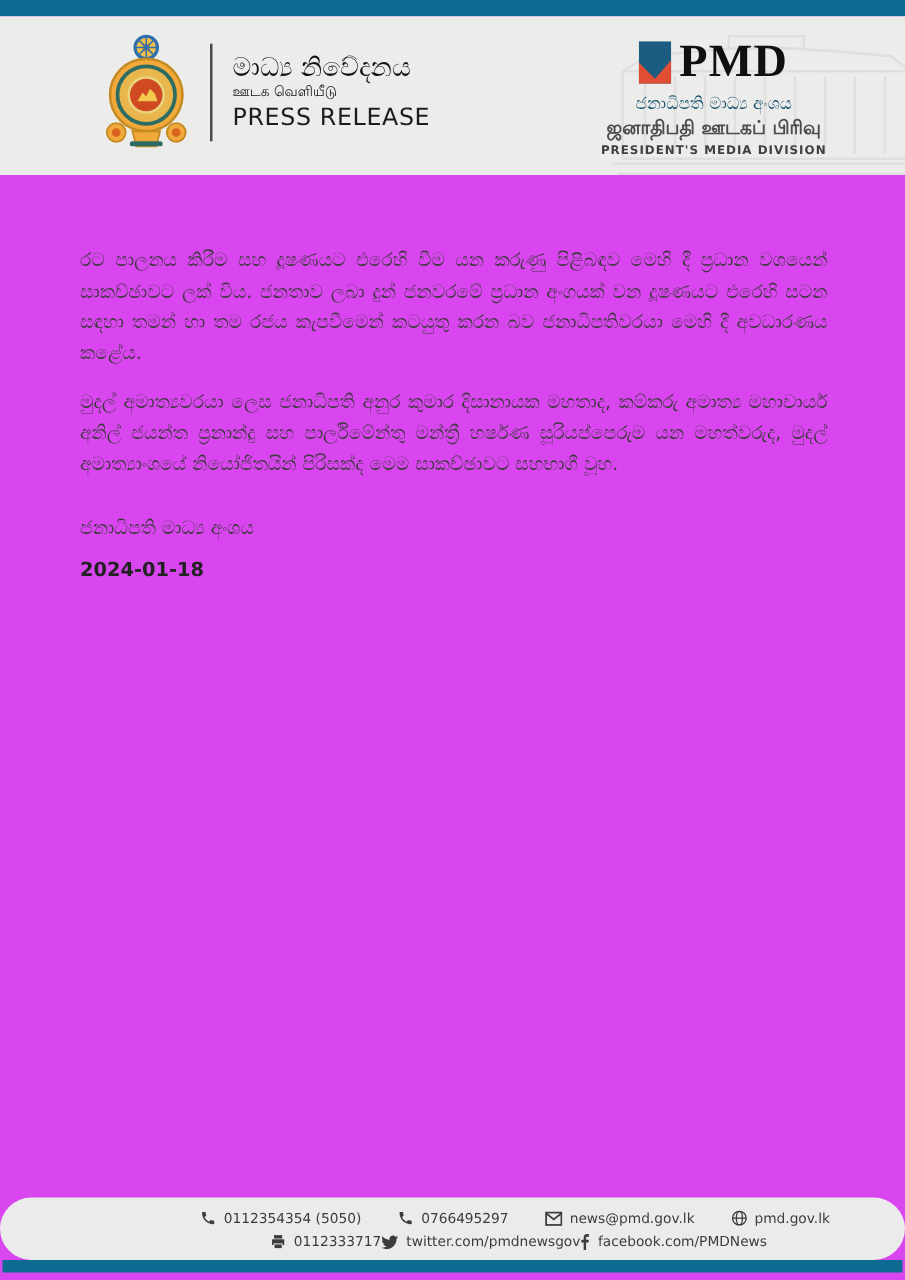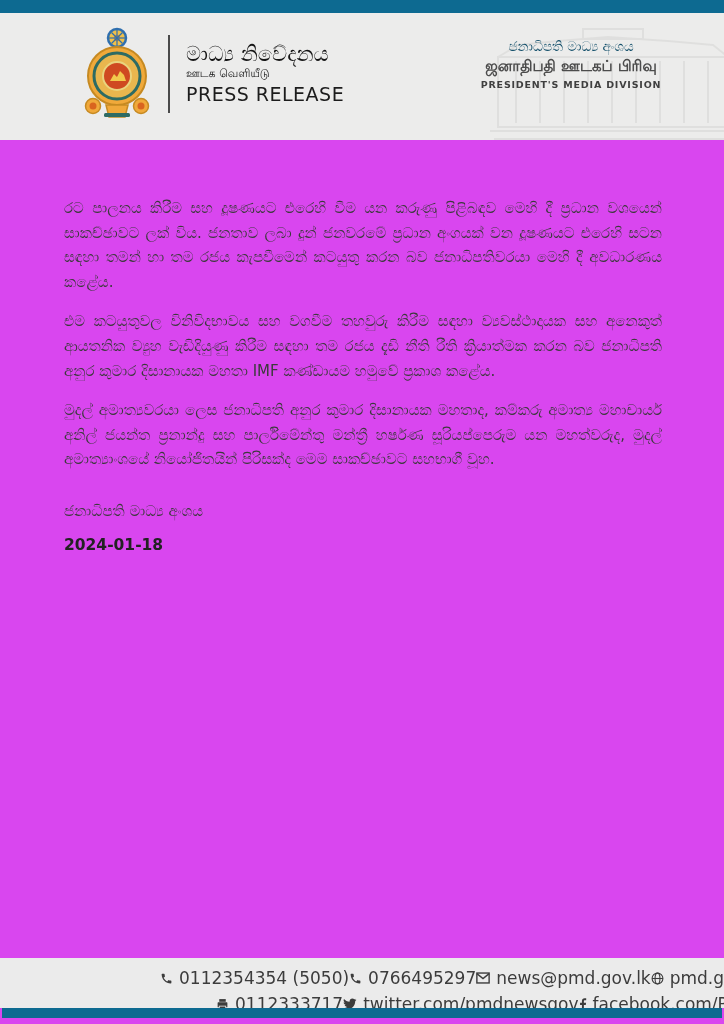--- a/index.html
+++ b/index.html
@@ -70,21 +70,21 @@
     text-align: justify; margin-bottom: 15px;
   }
   .signature { margin-top: 30px; font-size: 15px; color: #3b3b3b; }
   .doc-date  { margin-top: 16px; font-size: 15.5px; font-weight: 700; color: #222222; }
 
   
   .footer {
     position: absolute; left: 0; bottom: 16px;
     width: 724px; height: 50px;
     background: #ebebeb;
-    font-size: 17px; color: #3c3c3c;
+    font-size: 11px; color: #3c3c3c; border-radius: 25px;
   }
   .footer-row { display: flex; align-items: center; }
   .footer-row-1 { justify-content: space-between; padding: 10px 60px 0 160px; }
   .footer-row-2 { justify-content: space-between; padding: 6px 112px 0 216px; }
   .contact { display: flex; align-items: center; gap: 6px; white-space: nowrap; }
   .contact svg { display: block; }
   .bottombar {
     position: absolute; left: 2px; bottom: 6px;
     width: 720px; height: 10px;
     background: #0d6a91;
@@ -139,29 +139,35 @@
       </svg>
       <div class="hdr-divider"></div>
       <div class="title-block">
         <span class="title-sinhala">මාධ්‍ය නිවේදනය</span>
         <span class="title-tamil">ஊடக வெளியீடு</span>
         <span class="title-english">PRESS RELEASE</span>
       </div>
     </div>
 
     <div class="header-right">
+      <div class="pmd-row">
+        <svg class="pmd-mark" viewBox="0 0 26 34">
+          <rect x="0" y="0" width="26" height="34" fill="#1c5c80"></rect>
+          <polygon points="0,17 13,30 26,15 26,34 0,34" fill="#e04f33"></polygon>
+        </svg>
+        <span class="pmd-word">PMD</span>
+      </div>
       <span class="pmd-sinhala">ජනාධිපති මාධ්‍ය අංශය</span>
       <span class="pmd-tamil">ஜனாதிபதி ஊடகப் பிரிவு</span>
       <span class="pmd-english">PRESIDENT'S MEDIA DIVISION</span>
     </div>
   </div>
 
   <div class="doc-body">
     <p>රට පාලනය කිරීම සහ දූෂණයට එරෙහි වීම යන කරුණු පිළිබඳව මෙහි දී ප්‍රධාන වශයෙන් සාකච්ඡාවට ලක් විය. ජනතාව ලබා දුන් ජනවරමේ ප්‍රධාන අංගයක් වන දූෂණයට එරෙහි සටන සඳහා තමන් හා තම රජය කැපවීමෙන් කටයුතු කරන බව ජනාධිපතිවරයා මෙහි දී අවධාරණය කළේය.</p>
-    <p>එම කටයුතුවල විනිවිදභාවය සහ වගවීම තහවුරු කිරීම සඳහා ව්‍යවස්ථාදායක සහ අනෙකුත් ආයතනික ව්‍යුහ වැඩිදියුණු කිරීම සඳහා තම රජය දැඩි නීති රීති ක්‍රියාත්මක කරන බව ජනාධිපති අනුර කුමාර දිසානායක මහතා IMF කණ්ඩායම හමුවේ ප්‍රකාශ කළේය.</p>
     <p>මුදල් අමාත්‍යවරයා ලෙස ජනාධිපති අනුර කුමාර දිසානායක මහතාද, කම්කරු අමාත්‍ය මහාචාර්ය අනිල් ජයන්ත ප්‍රනාන්දු සහ පාර්ලිමේන්තු මන්ත්‍රී හර්ෂණ සූරියප්පෙරුම යන මහත්වරුද, මුදල් අමාත්‍යාංශයේ නියෝජිතයින් පිරිසක්ද මෙම සාකච්ඡාවට සහභාගී වූහ.</p>
     <div class="signature">ජනාධිපති මාධ්‍ය අංශය</div>
     <div class="doc-date">2024-01-18</div>
   </div>
 
   <div class="footer">
     <div class="footer-row footer-row-1">
       <span class="contact">
         <svg width="13" height="13" viewBox="0 0 24 24" fill="#3c3c3c">
             <path d="M6.6 10.8c1.5 2.8 3.8 5.1 6.6 6.6l2.2-2.2c.3-.3.7-.4 1-.2 1.1.4 2.3.6 3.6.6.6 0 1 .4 1 1V20c0 .6-.4 1-1 1C10.6 21 3 13.4 3 4c0-.6.4-1 1-1h3.5c.6 0 1 .4 1 1 0 1.2.2 2.4.6 3.6.1.3 0 .7-.2 1l-2.3 2.2z"></path>

